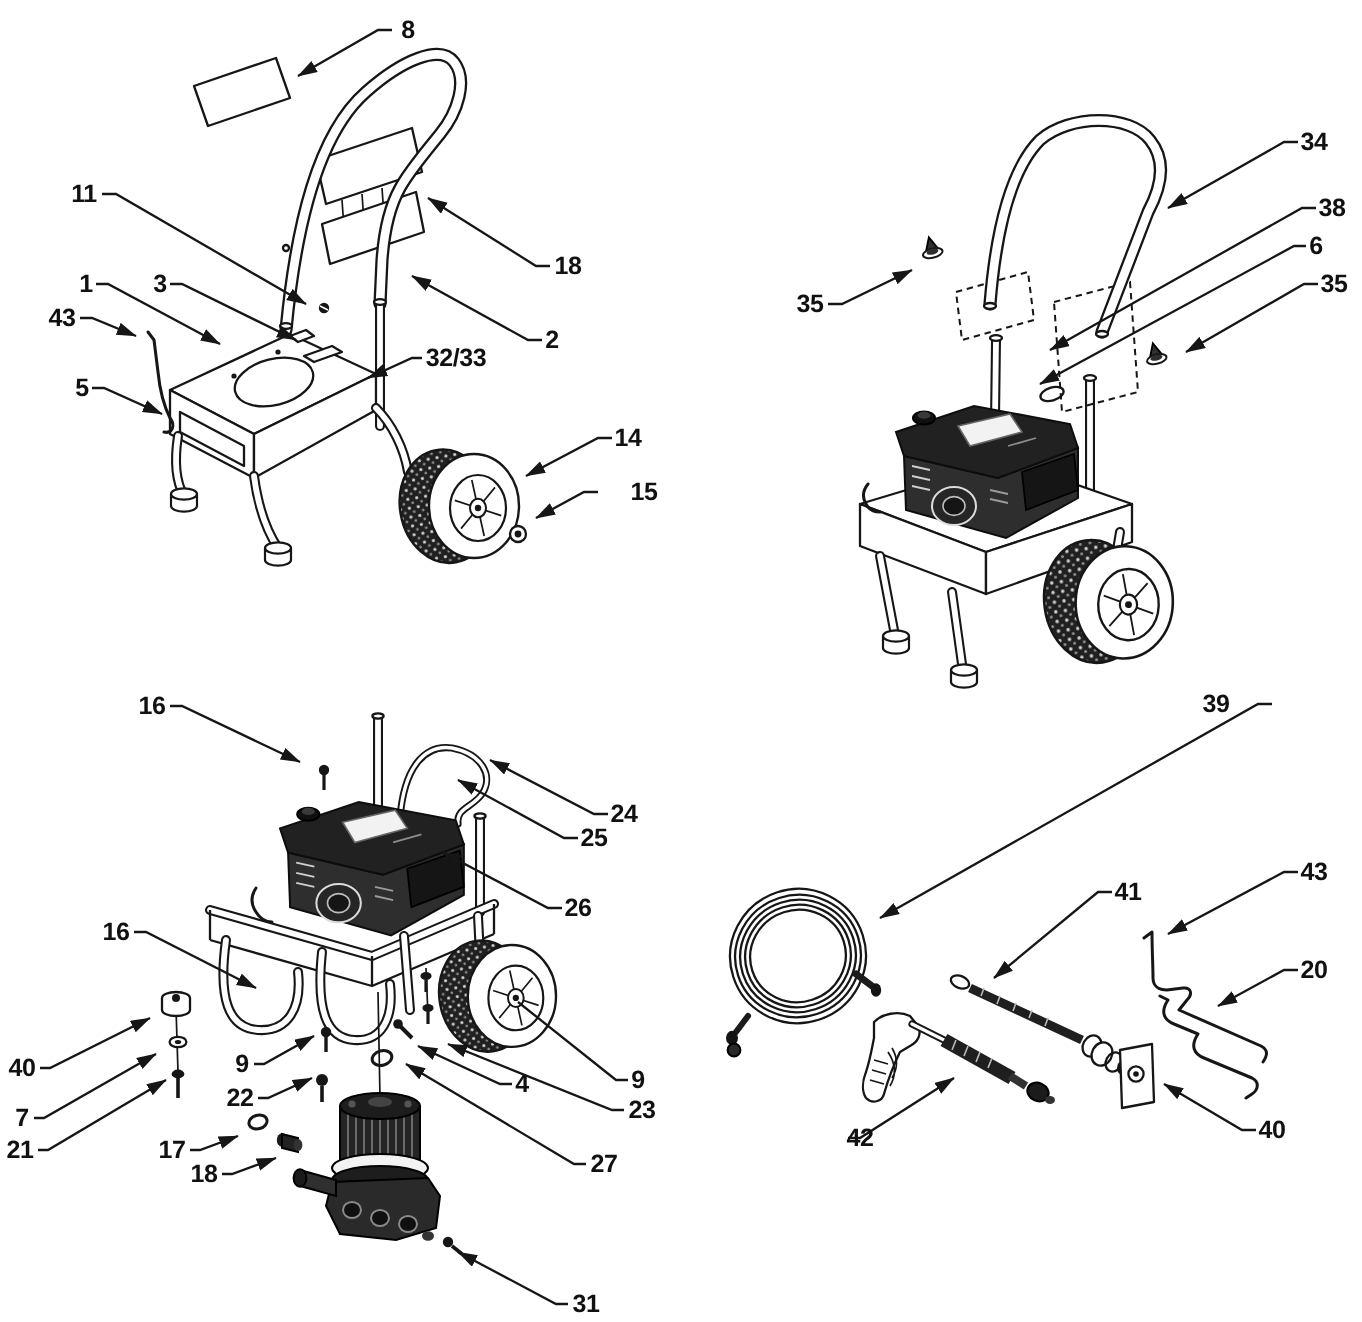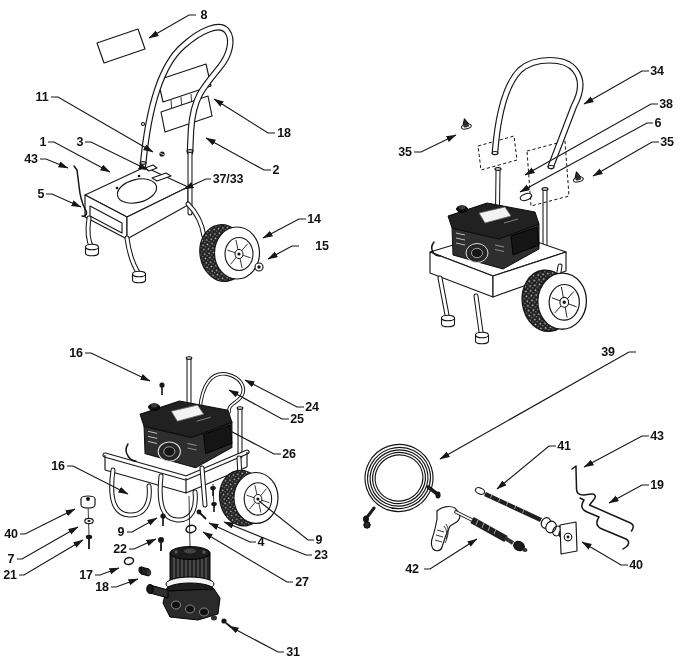--- a/index.html
+++ b/index.html
@@ -322,21 +322,21 @@
 </svg>
 
 <span class="co" style="left:204px;top:15px">8</span>
 <span class="co" style="left:42px;top:97px">11</span>
 <span class="co" style="left:43px;top:142px">1</span>
 <span class="co" style="left:80px;top:142px">3</span>
 <span class="co" style="left:31px;top:159px">43</span>
 <span class="co" style="left:41px;top:194px">5</span>
 <span class="co" style="left:284px;top:133px">18</span>
 <span class="co" style="left:276px;top:170px">2</span>
-<span class="co" style="left:228px;top:179px">37/33</span>
+<span class="co" style="left:228px;top:179px">32/33</span>
 <span class="co" style="left:314px;top:219px">14</span>
 <span class="co" style="left:322px;top:246px">15</span>
 
 <span class="co" style="left:657px;top:71px">34</span>
 <span class="co" style="left:666px;top:104px">38</span>
 <span class="co" style="left:658px;top:123px">6</span>
 <span class="co" style="left:405px;top:152px">35</span>
 <span class="co" style="left:667px;top:142px">35</span>
 
 <span class="co" style="left:76px;top:353px">16</span>
@@ -353,16 +353,16 @@
 <span class="co" style="left:102px;top:587px">18</span>
 <span class="co" style="left:261px;top:542px">4</span>
 <span class="co" style="left:321px;top:555px">23</span>
 <span class="co" style="left:319px;top:540px">9</span>
 <span class="co" style="left:302px;top:582px">27</span>
 <span class="co" style="left:293px;top:652px">31</span>
 
 <span class="co" style="left:608px;top:352px">39</span>
 <span class="co" style="left:564px;top:446px">41</span>
 <span class="co" style="left:657px;top:436px">43</span>
-<span class="co" style="left:657px;top:485px">19</span>
-<span class="co" style="left:412px;top:569px">42</span>
+<span class="co" style="left:657px;top:485px">20</span>
+<span class="co" style="left:430px;top:569px">42</span>
 <span class="co" style="left:636px;top:565px">40</span>
 </div>
 
 </body></html>

